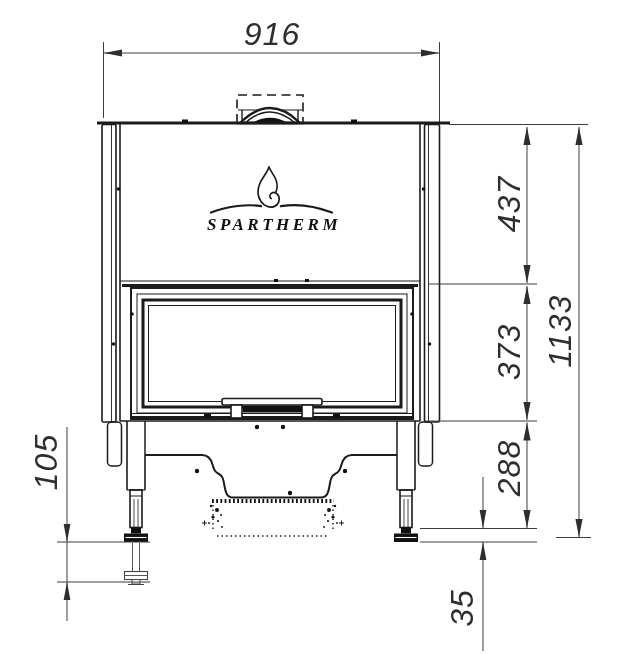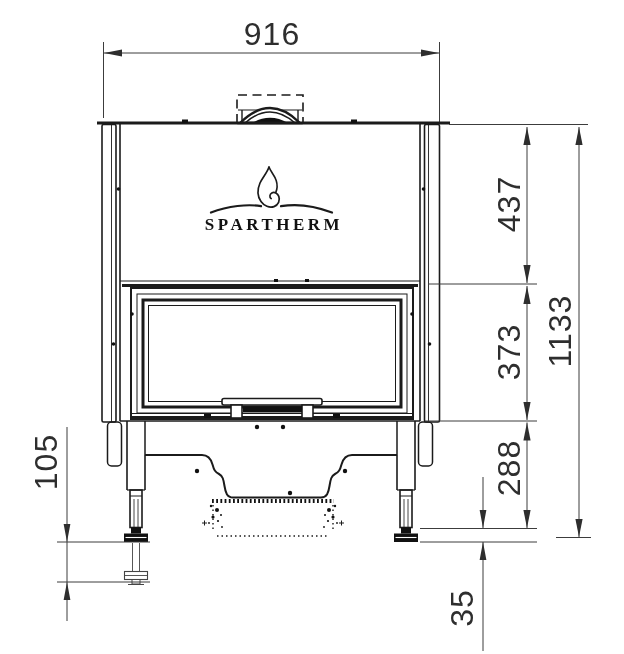--- a/index.html
+++ b/index.html
@@ -6,20 +6,21 @@
     margin: 0;
     padding: 0;
     background: #ffffff;
   }
   .page {
     width: 624px;
     height: 654px;
     background: #ffffff;
     position: relative;
     overflow: hidden;
+    font-style: italic;
   }
   svg { display: block; }
   .dim-text {
     font-family: "Liberation Sans", sans-serif;
     font-size: 32px;
     font-weight: 400;
     letter-spacing: 1px;
     fill: #2e2e2e;
   }
   .brand-text {

